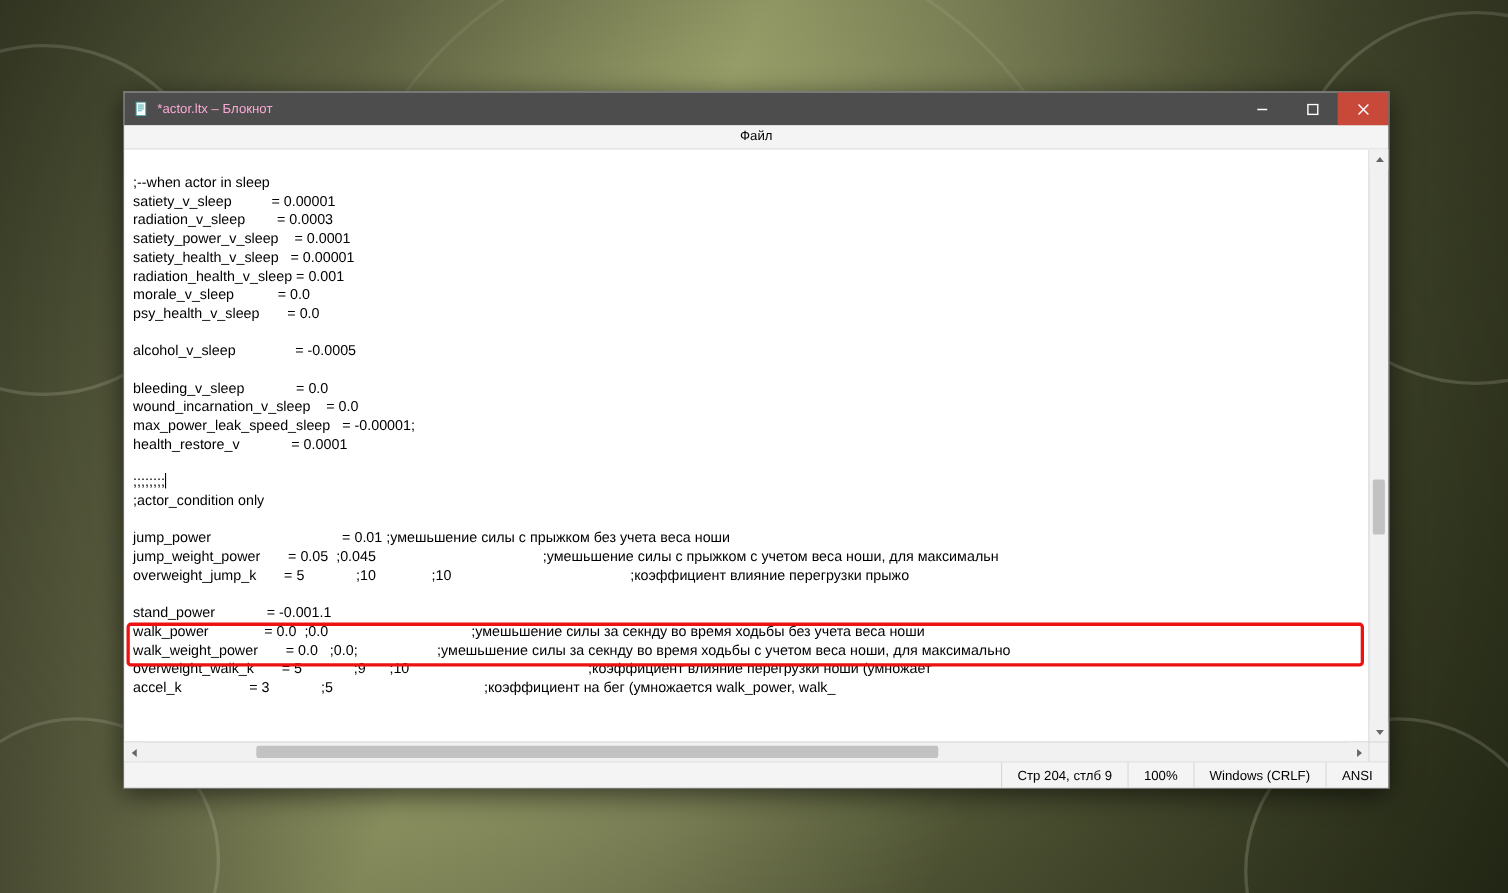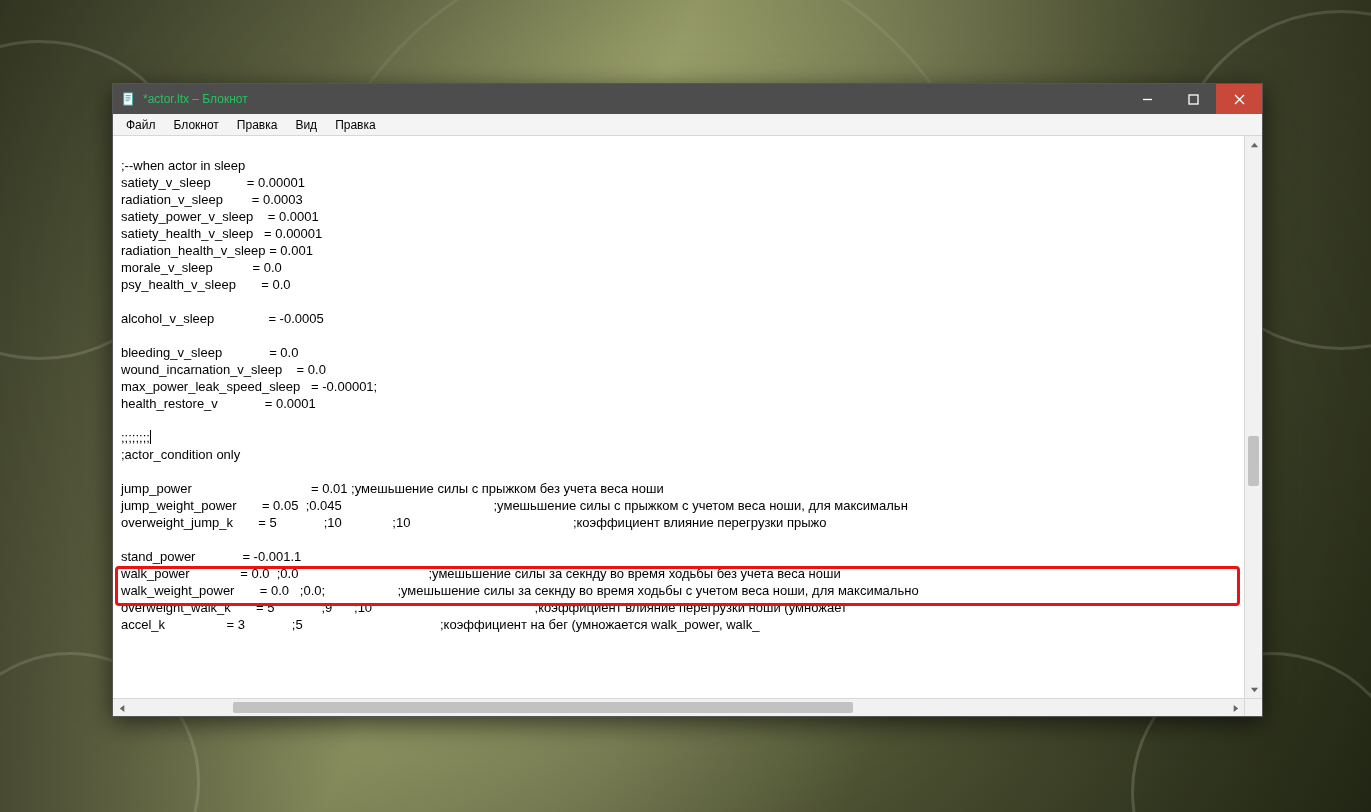--- a/index.html
+++ b/index.html
@@ -30,21 +30,21 @@
     display: flex;
     flex-direction: column;
     background: #fff;
     border: 1px solid #555;
   }
   .titlebar {
     height: 30px;
     background: #4d4d4d;
     display: flex;
     align-items: center;
-    color: #22c55e;
+    color: #f9a8d4;
     font-size: 12px;
     user-select: none;
   }
   .titlebar .app-icon {
     width: 16px; height: 16px; margin: 0 6px 0 8px;
     display:flex; align-items:center; justify-content:center;
   }
   .titlebar .app-icon svg { width:14px; height:14px; }
   .titlebar .title { flex: 1; }
   .win-btns { display: flex; height: 100%; }
@@ -58,20 +58,21 @@
 
   .menubar {
     height: 22px;
     background: #f4f4f4;
     border-bottom: 1px solid #d7d7d7;
     display: flex;
     align-items: center;
     padding: 0 4px;
     font-size: 12px;
     color: #000;
+    flex-direction: column;
   }
   .menu-item { padding: 2px 9px; }
 
   .editor-wrap {
     flex: 1;
     position: relative;
     background: #fff;
     overflow: hidden;
   }
   .editor {
@@ -236,14 +237,21 @@
       <div class="thumb"></div>
       <div class="arrow right">
           <svg viewBox="0 0 10 10">
             <path d="M8 5L3 1v8z"></path>
           </svg>
         </div>
     </div>
     <div class="corner"></div>
   </div>
 
+  <div class="statusbar">
+    <div class="spacer"></div>
+    <div class="status-cell">Стр 204, стлб 9</div>
+    <div class="status-cell">100%</div>
+    <div class="status-cell">Windows (CRLF)</div>
+    <div class="status-cell">ANSI</div>
+  </div>
 
 </div>
 
 </body></html>

